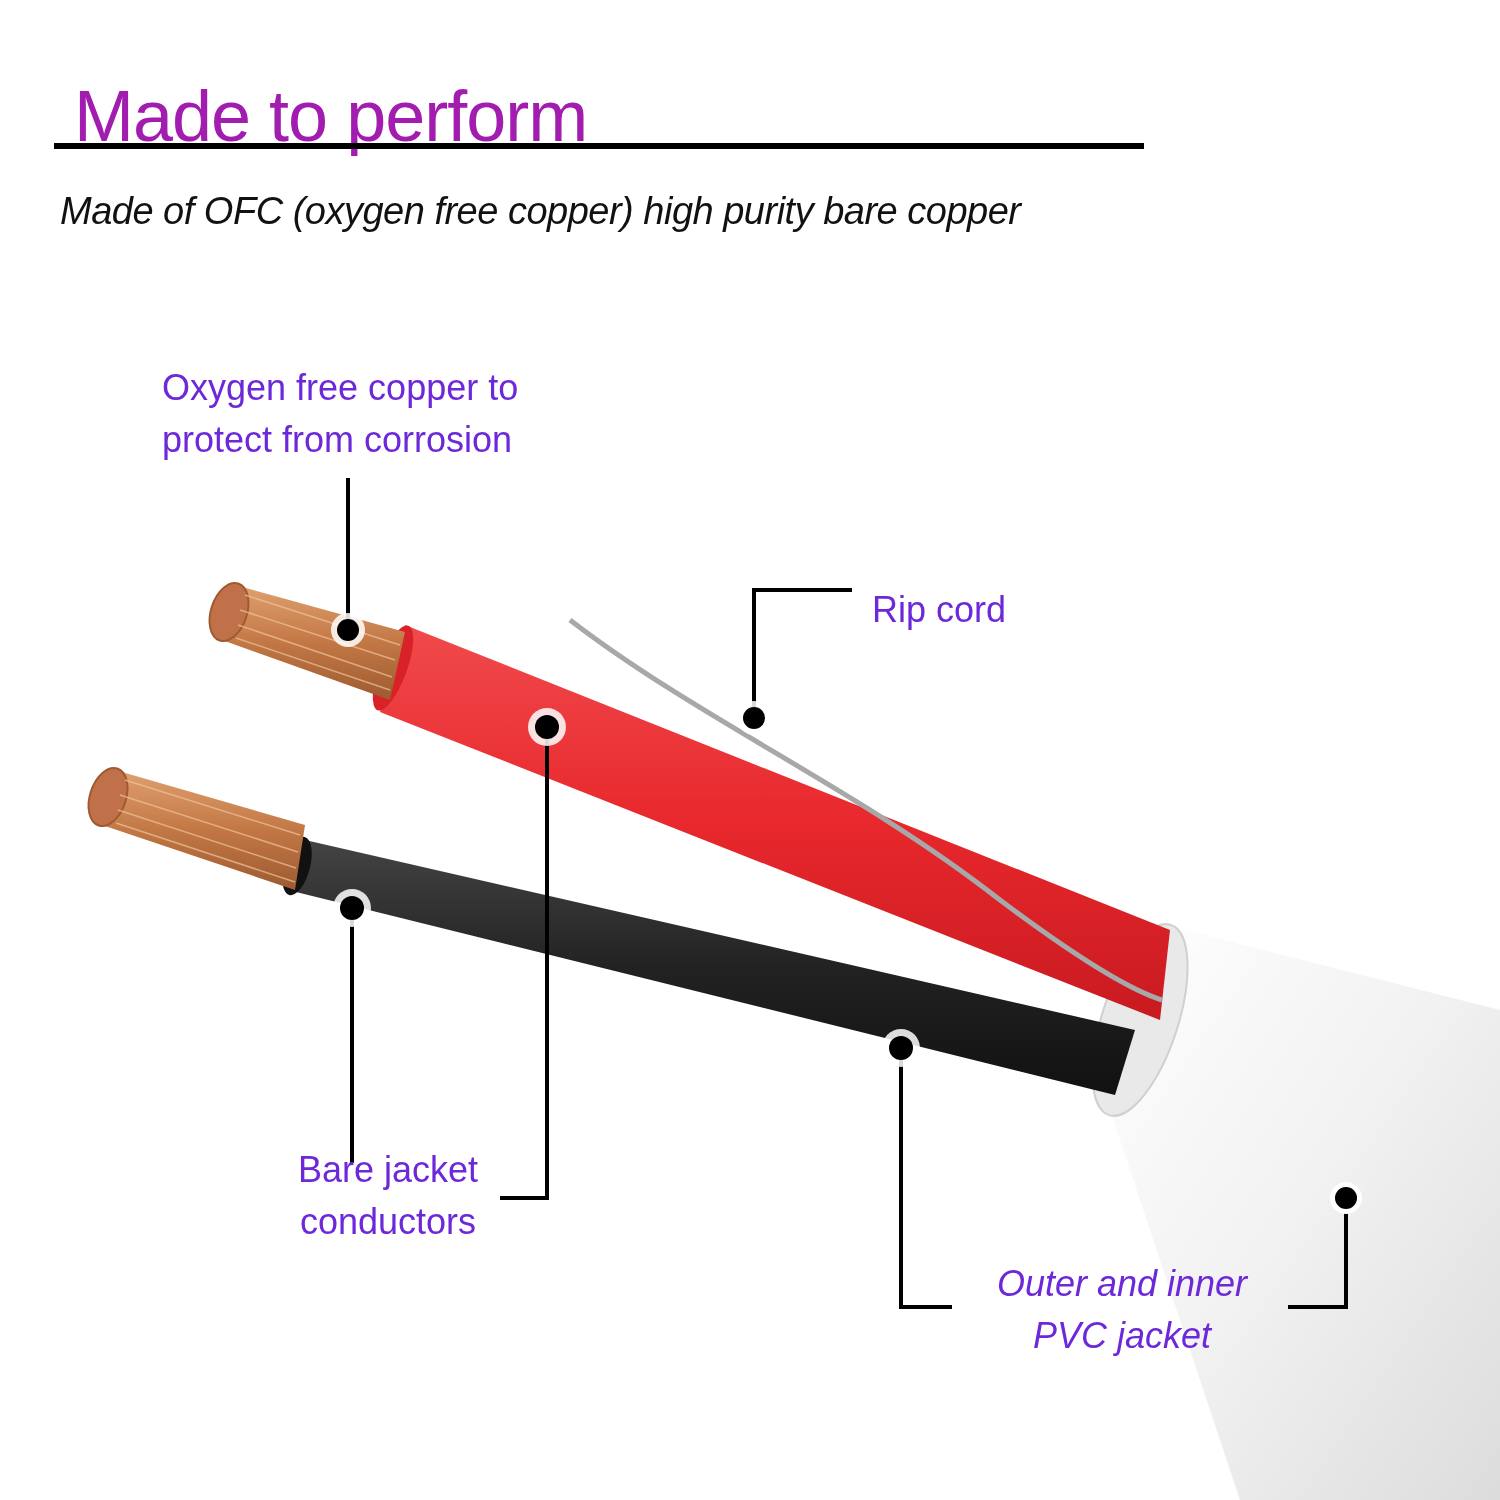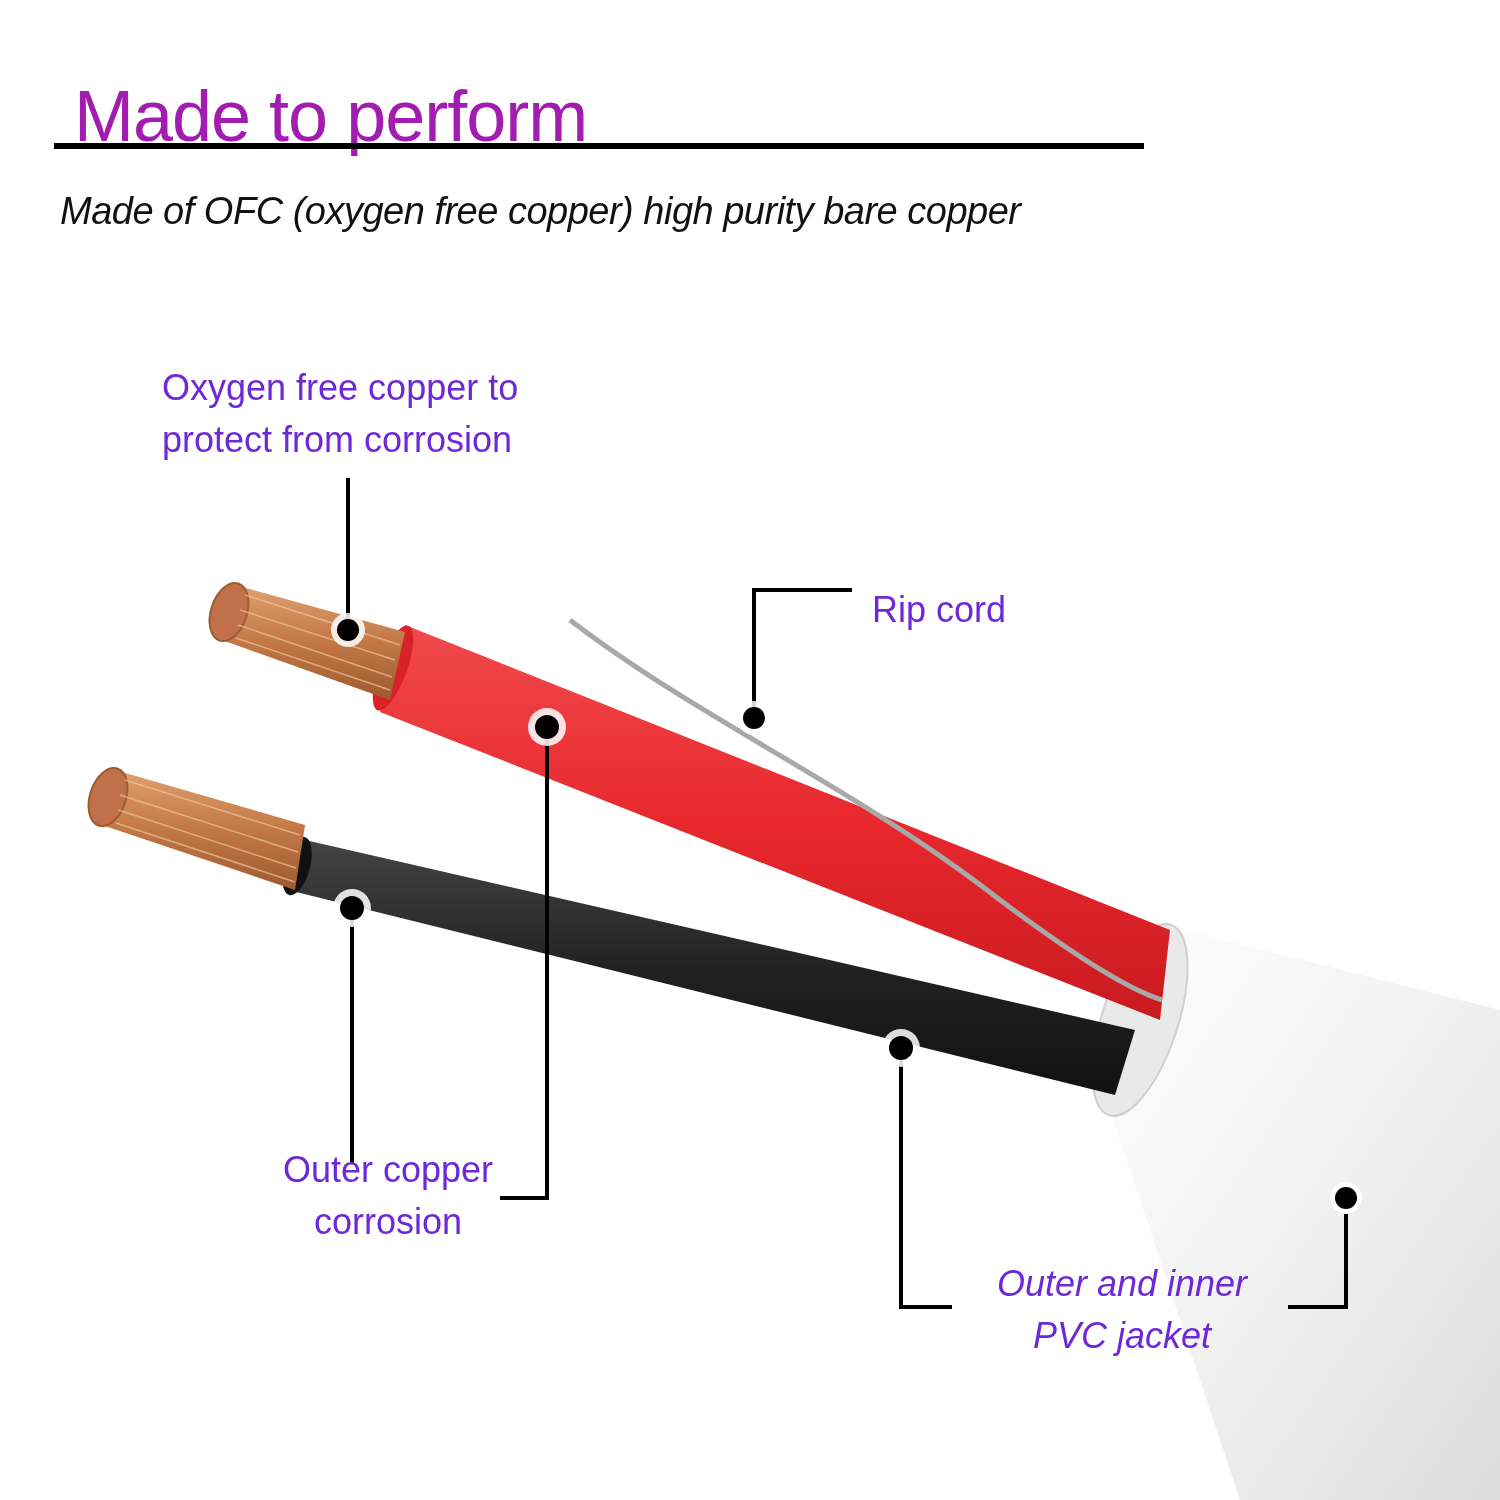--- a/index.html
+++ b/index.html
@@ -112,20 +112,20 @@
 <div class="label" style="left:162px; top:362px;">
   <div>Oxygen free copper to</div>
   <div>protect from corrosion</div>
 </div>
 
 <div class="label" style="left:872px; top:584px;">
   <div>Rip cord</div>
 </div>
 
 <div class="label center" style="left:272px; top:1144px; width:232px;">
-  <div>Outer copper</div>
-  <div>corrosion</div>
+  <div>Bare jacket</div>
+  <div>conductors</div>
 </div>
 
 <div class="label center" style="left:962px; top:1258px; width:320px;font-style:italic;">
   <div>Outer and inner</div>
   <div>PVC jacket</div>
 </div>
 
 </body></html>

